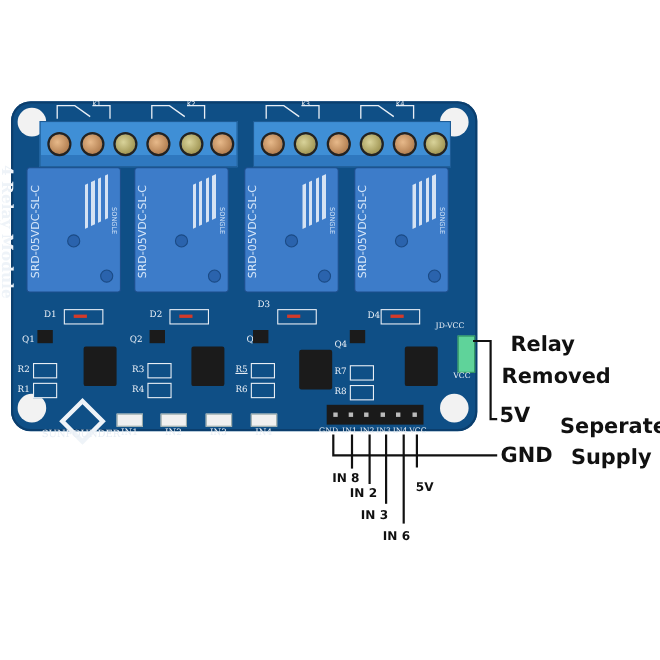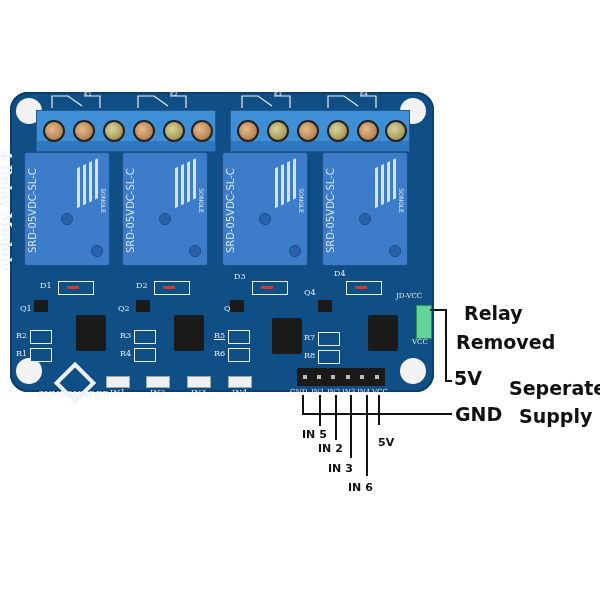--- a/index.html
+++ b/index.html
@@ -99,30 +99,30 @@
   <div class="relay-dot" style="left:36px;top:60px;"></div>
   <div class="relay-dot" style="left:66px;top:92px;"></div>
 </div>
 
 <div class="abs silk" style="left:40px;top:281px;">D1</div>
 <div class="abs smd-diode" style="left:58px;top:281px;"></div>
 <div class="abs silk" style="left:136px;top:281px;">D2</div>
 <div class="abs smd-diode" style="left:154px;top:281px;"></div>
 <div class="abs silk" style="left:234px;top:272px;">D3</div>
 <div class="abs smd-diode" style="left:252px;top:281px;"></div>
-<div class="abs silk" style="left:334px;top:269px;">D4</div>
+<div class="abs silk" style="left:334px;top:282px;">D4</div>
 <div class="abs smd-diode" style="left:346px;top:281px;"></div>
 
 <div class="abs silk" style="left:20px;top:304px;">Q1</div>
 <div class="abs" style="left:34px;top:300px;width:14px;height:12px;background:#1b1b1b;"></div>
 <div class="abs silk" style="left:118px;top:304px;">Q2</div>
 <div class="abs" style="left:136px;top:300px;width:14px;height:12px;background:#1b1b1b;"></div>
 <div class="abs silk" style="left:212px;top:304px;margin-left:12px;">Q3</div>
 <div class="abs" style="left:230px;top:300px;width:14px;height:12px;background:#1b1b1b;"></div>
-<div class="abs silk" style="left:304px;top:288px;">Q4</div>
+<div class="abs silk" style="left:304px;top:308px;">Q4</div>
 <div class="abs" style="left:318px;top:300px;width:14px;height:12px;background:#1b1b1b;"></div>
 
 <div class="abs opto" style="left:76px;top:315px;"></div>
 <div class="abs opto" style="left:174px;top:315px;"></div>
 <div class="abs opto" style="left:272px;top:318px;"></div>
 <div class="abs opto" style="left:368px;top:315px;"></div>
 
 <div class="abs silk" style="left:16px;top:331px;">R2</div>
 <div class="abs pad" style="left:30px;top:330px;"></div>
 <div class="abs silk" style="left:16px;top:349px;">R1</div>
@@ -182,17 +182,17 @@
     <path d="M379 395 V425"></path>
   </g>
 </svg>
 
 <div class="abs lbl big" style="left:464px;top:302px;">Relay</div>
 <div class="abs lbl big" style="left:456px;top:331px;">Removed</div>
 <div class="abs lbl big" style="left:454px;top:367px;">5V</div>
 <div class="abs lbl big" style="left:509px;top:377px;">Seperate</div>
 <div class="abs lbl big" style="left:455px;top:403px;">GND</div>
 <div class="abs lbl big" style="left:519px;top:405px;">Supply</div>
-<div class="abs lbl small" style="left:302px;top:428px;">IN 5</div>
+<div class="abs lbl small" style="left:302px;top:428px;">IN 8</div>
 <div class="abs lbl small" style="left:318px;top:442px;">IN 2</div>
 <div class="abs lbl small" style="left:378px;top:436px;">5V</div>
 <div class="abs lbl small" style="left:328px;top:462px;">IN 3</div>
 <div class="abs lbl small" style="left:348px;top:481px;">IN 6</div>
 
 </body></html>

